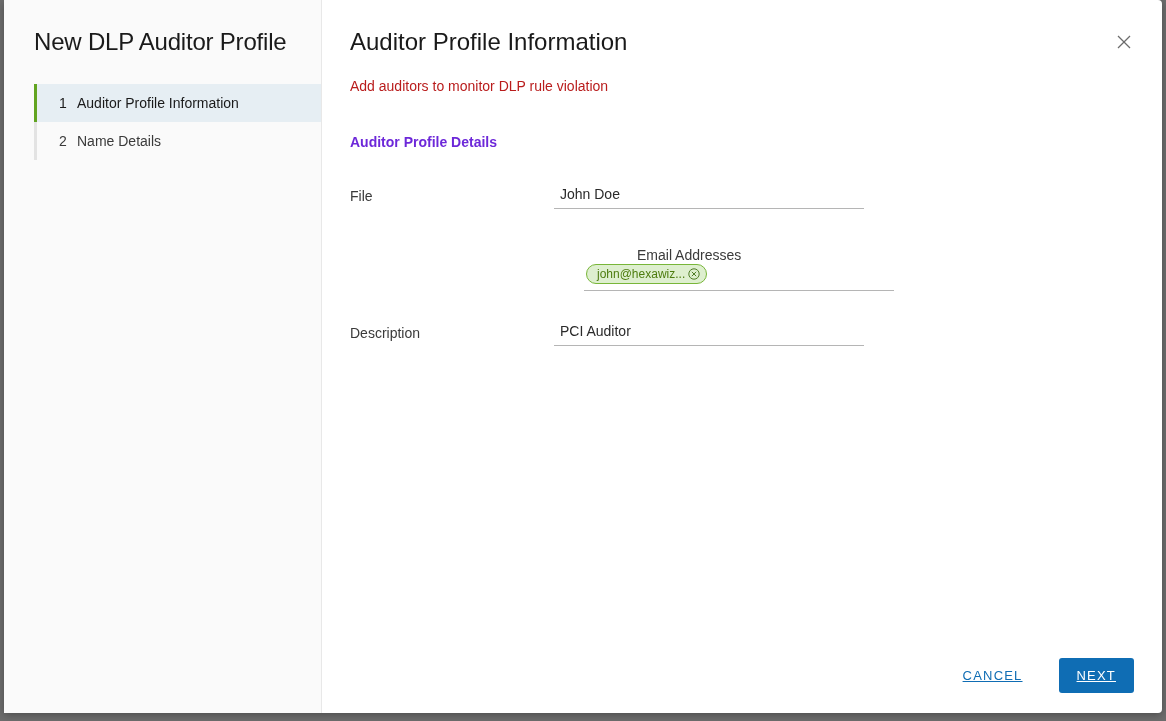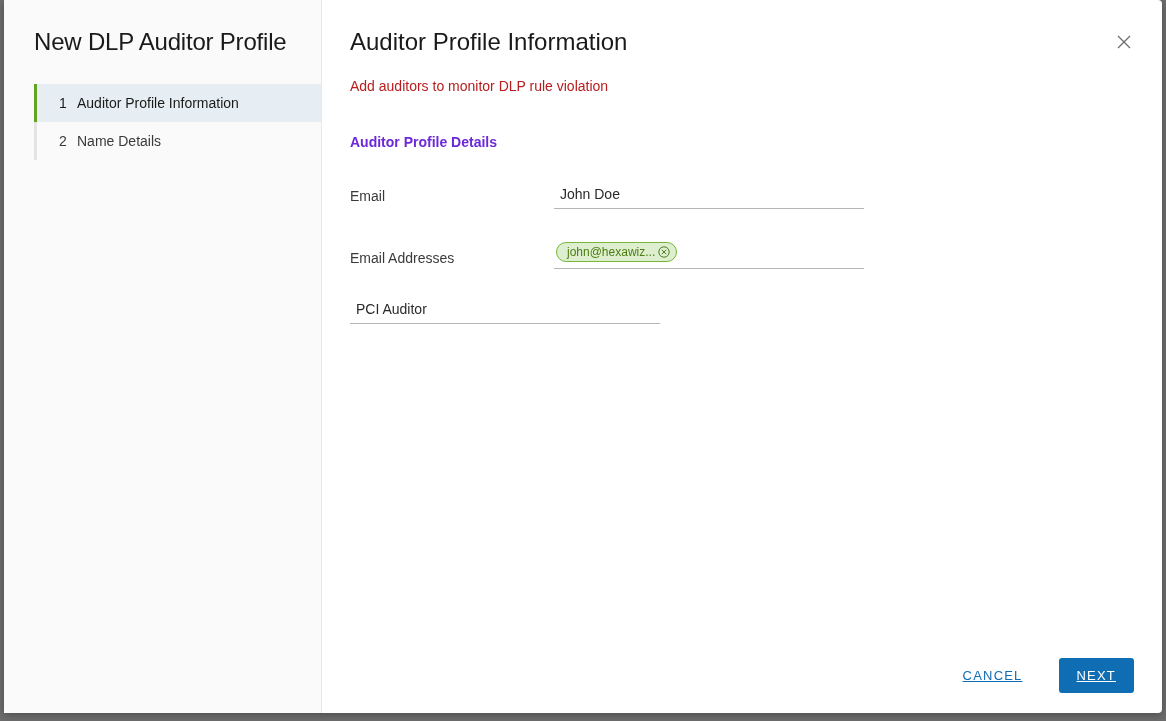--- a/index.html
+++ b/index.html
@@ -262,45 +262,46 @@
       </div>
     </div>
 
     <div class="main">
       <div class="main-title">Auditor Profile Information</div>
       <div class="main-subtitle">Add auditors to monitor DLP rule violation</div>
 
       <div class="section-heading">Auditor Profile Details</div>
 
       <div class="form-group">
-        <div class="form-label">Email</div>
+        <div class="form-label">File</div>
         <div class="form-field">
           <input class="text-input" type="text" value="John Doe" style="">
         </div>
       </div>
 
-      <div class="form-group" style="margin-bottom:28px; align-items: center;">
+      <div class="form-group" style="margin-bottom:28px; align-items: center; flex-direction: column;">
         <div class="form-label">Email Addresses</div>
         <div class="form-field">
           <div class="email-field">
             <span class="email-chip">
               <span>john@hexawiz...</span>
               <span class="chip-remove">
                 <svg viewBox="0 0 12 12" fill="none" stroke="#4f7c27" stroke-width="1">
                   <circle cx="6" cy="6" r="5.2"></circle>
                   <line x1="3.8" y1="3.8" x2="8.2" y2="8.2"></line>
                   <line x1="8.2" y1="3.8" x2="3.8" y2="8.2"></line>
                 </svg>
               </span>
             </span>
           </div>
         </div>
       </div>
 
       <div class="form-group">
+        <div class="form-label">Description</div>
         <div class="form-field">
           <input class="text-input" type="text" value="PCI Auditor" style="">
         </div>
       </div>
 
       <div class="footer">
         <button class="btn btn-cancel">CANCEL</button>
         <button class="btn btn-next">NEXT</button>
       </div>
     </div>

